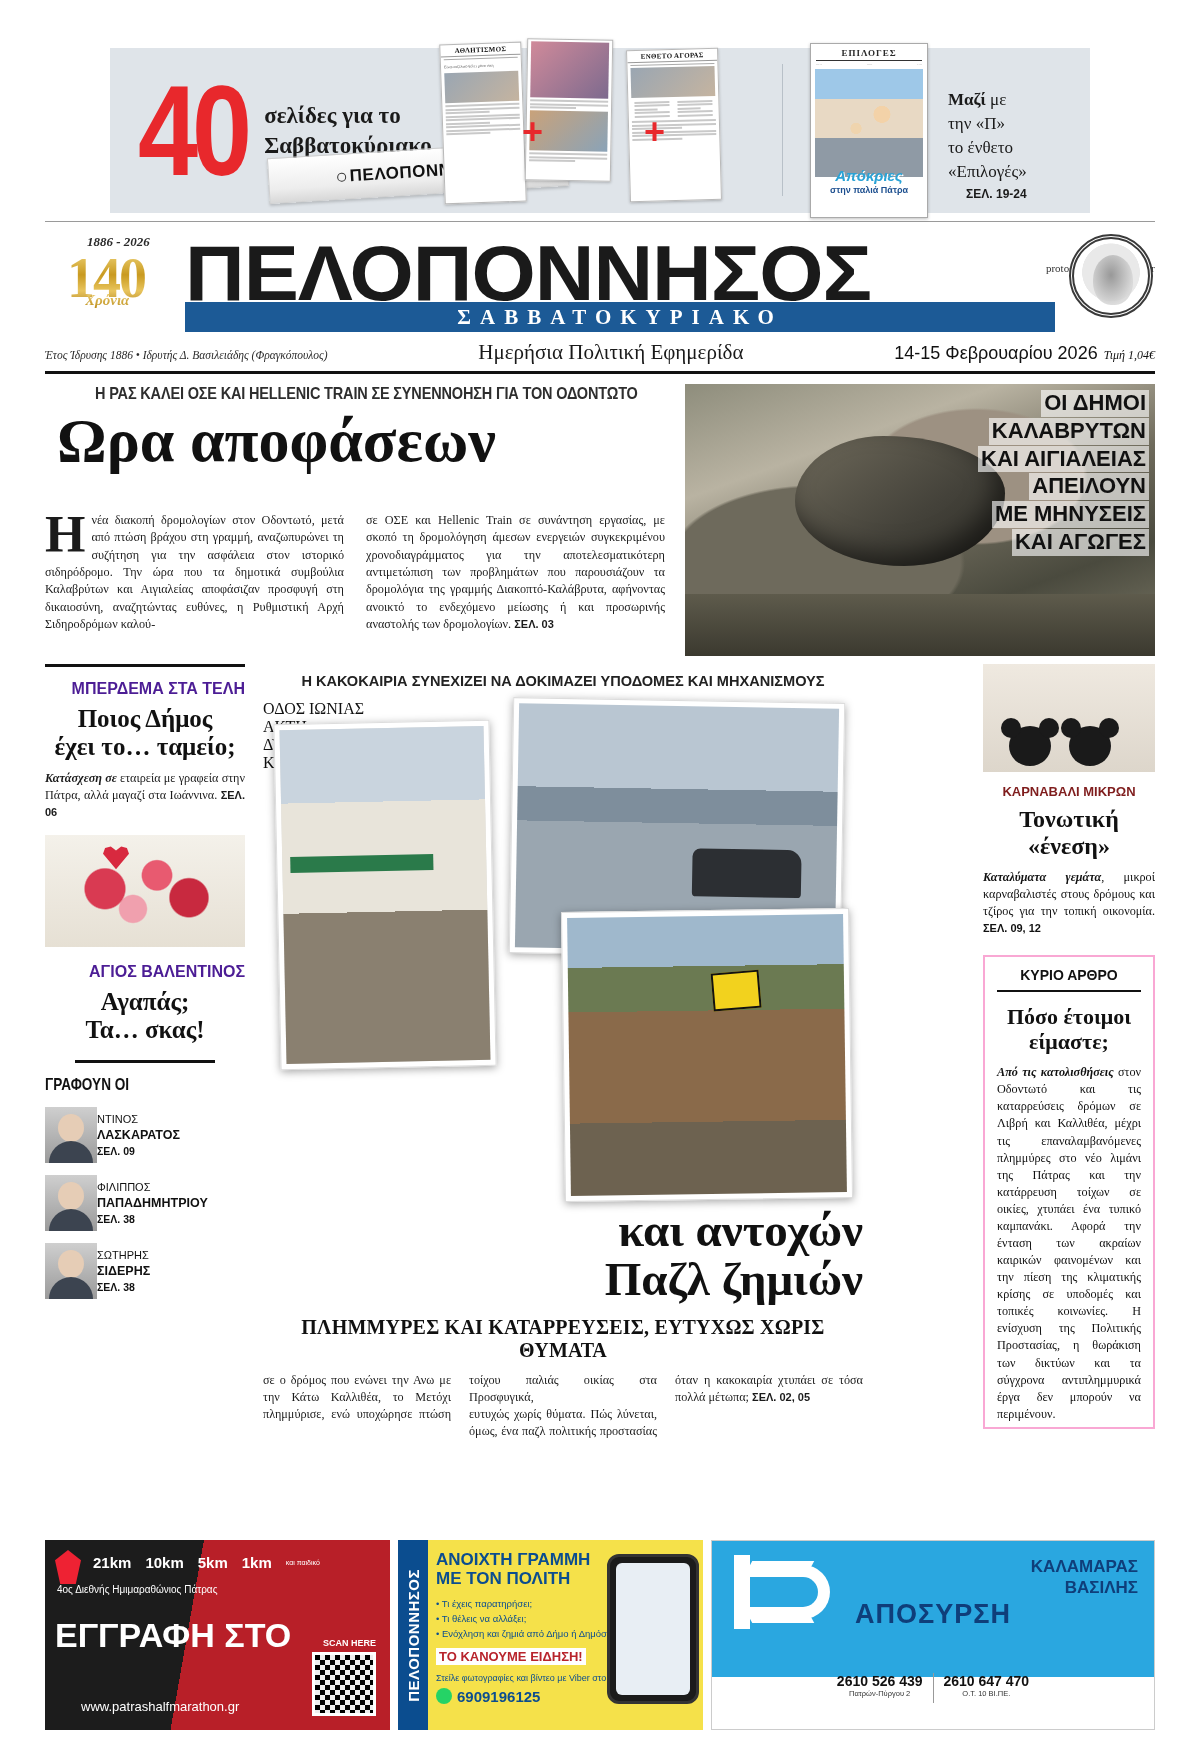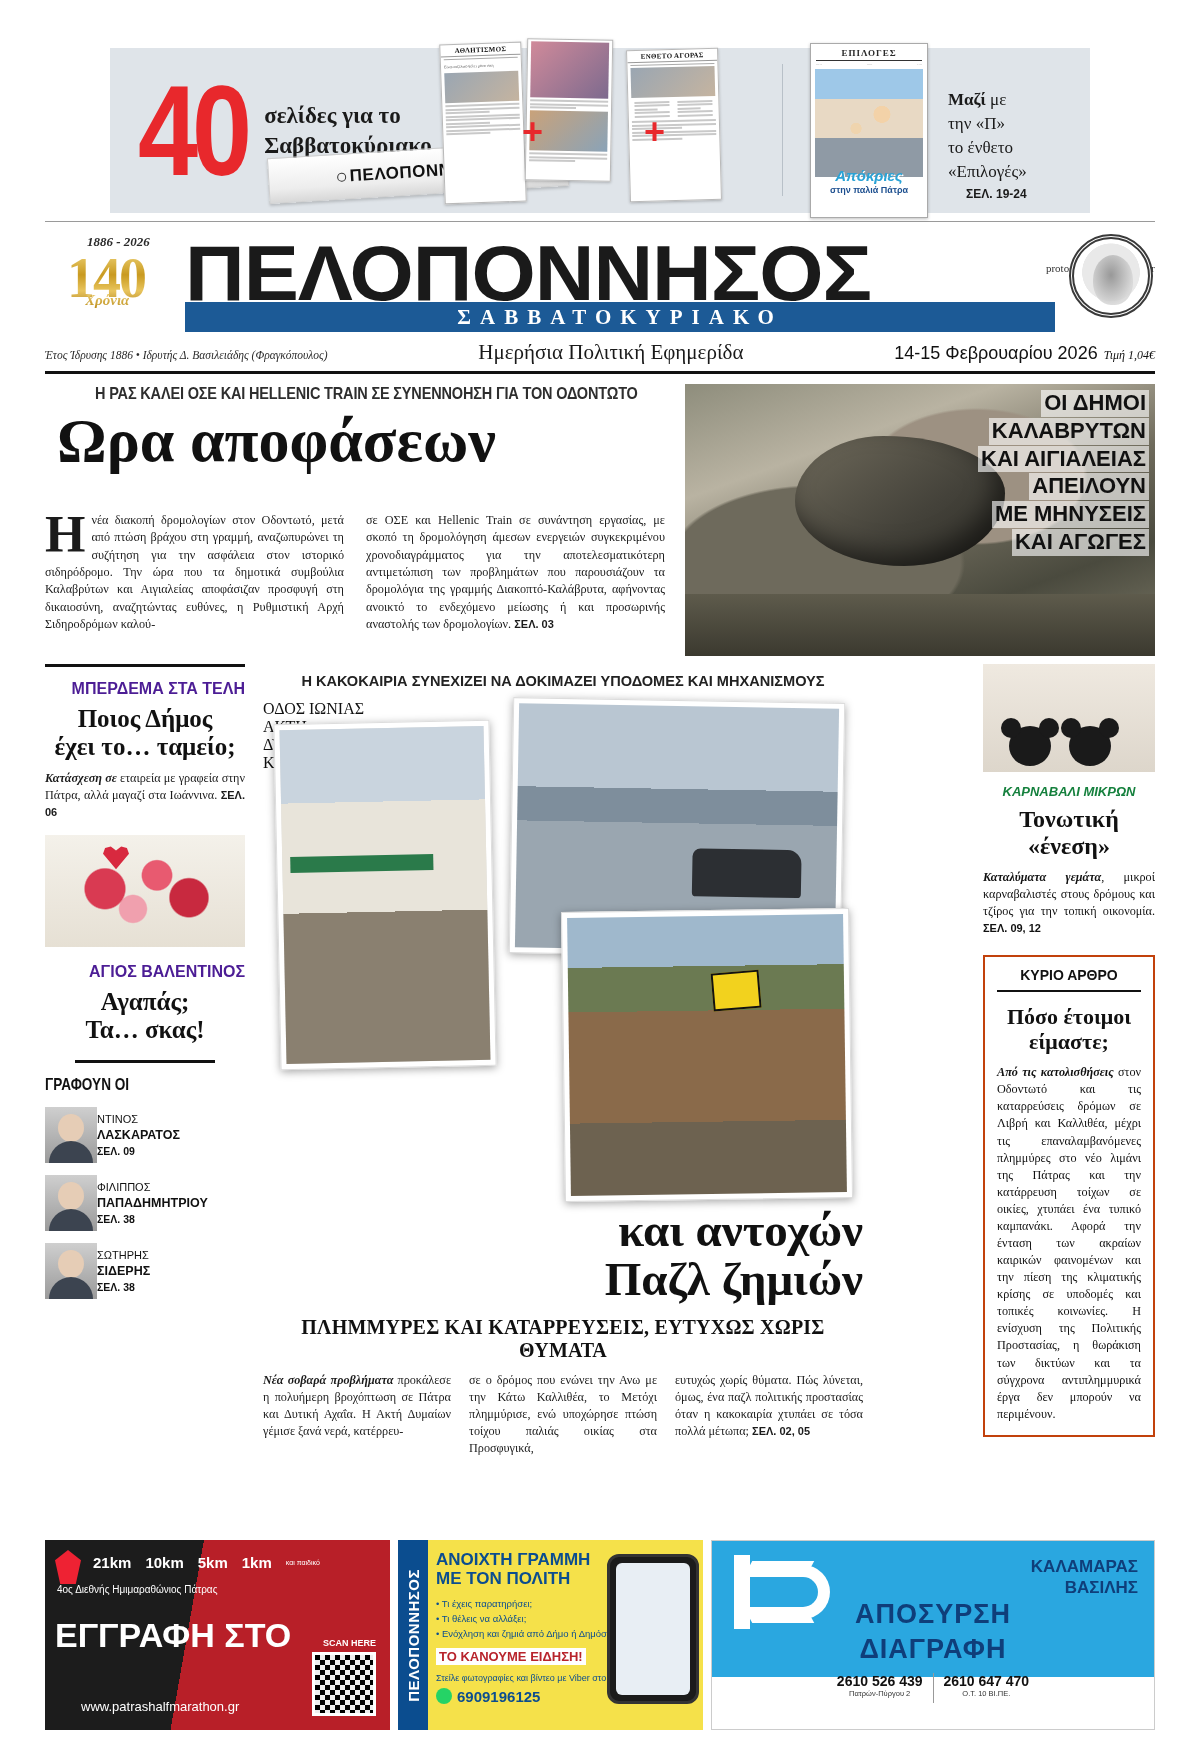--- a/index.html
+++ b/index.html
@@ -378,33 +378,33 @@
     height: 108px; position: relative;
     background: linear-gradient(#efe9e0, #ddd6cb);
   }
   .mickey .mk { position: absolute; bottom: 6px; }
   .mickey .head { width: 42px; height: 40px; border-radius: 50%; }
   .mickey .ear { position: absolute; width: 20px; height: 20px; border-radius: 50%; }
   .mk-a { left: 26px; }
   .mk-b { left: 86px; }
   .r-kicker {
     font-family: "Liberation Sans", sans-serif; font-weight: bold;
-    font-size: 13px; text-align: center; margin-top: 12px; color: #15803d; font-style: italic;
+    font-size: 13px; text-align: center; margin-top: 12px; color: #7f1d1d;
   }
   .r-head {
     font-family: "Liberation Serif", serif; font-weight: bold;
     font-size: 24px; line-height: 1.12; text-align: center; margin-top: 7px;
   }
   .r-body {
     font-family: "Liberation Serif", serif; font-size: 12.2px; line-height: 1.4;
     text-align: justify; margin-top: 9px;
   }
   .r-body b { font-weight: bold; font-style: italic; }
   .editorial {
-    border: 2px solid #c2410c; margin-top: 18px; padding: 10px 12px 12px;
+    border: 2px solid #f9a8d4; margin-top: 18px; padding: 10px 12px 4px;
   }
   .ed-title {
     font-family: "Liberation Sans", sans-serif; font-weight: bold;
     font-size: 14px; text-align: center; color: #111;
     border-bottom: 2px solid #111; padding-bottom: 7px;
   }
   .ed-head {
     font-family: "Liberation Serif", serif; font-weight: bold;
     font-size: 22px; line-height: 1.14; text-align: center; margin-top: 12px;
   }
@@ -742,21 +742,20 @@
         <div class="cap cap3">ΚΑΛΛΙΘΕΑ</div>
       </div>
 
       <div class="center-head">
         <div>και αντοχών</div>
         <div>Παζλ ζημιών</div>
       </div>
       <div class="center-sub">ΠΛΗΜΜΥΡΕΣ ΚΑΙ ΚΑΤΑΡΡΕΥΣΕΙΣ, ΕΥΤΥΧΩΣ ΧΩΡΙΣ ΘΥΜΑΤΑ</div>
 
       <div class="center-body">
-        <p><b>Νέα σοβαρά προβλήματα</b><span> προκάλεσε η πολυήμερη βροχόπτωση σε Πάτρα και Δυτική Αχαΐα. Η Ακτή Δυμαίων γέμισε ξανά νερά, κατέρρευ-</span></p>
         <p><span>σε ο δρόμος που ενώνει την Ανω με την Κάτω Καλλιθέα, το Μετόχι πλημμύρισε, ενώ υποχώρησε πτώση τοίχου παλιάς οικίας στα Προσφυγικά,</span></p>
         <p><span>ευτυχώς χωρίς θύματα. Πώς λύνεται, όμως, ένα παζλ πολιτικής προστασίας όταν η κακοκαιρία χτυπάει σε τόσα πολλά μέτωπα;</span> <span class="pg-ref">ΣΕΛ. 02, 05</span></p>
       </div>
     </div>
 
     <div class="col-right">
       <div class="mickey">
         <div class="mk mk-a">
           <div class="ear" style="left:-8px;top:-8px;background:#1a1a1a;"></div>
           <div class="ear" style="left:30px;top:-8px;background:#1a1a1a;"></div>
@@ -840,21 +839,20 @@
           <div class="arm1"></div>
           <div class="arm2"></div>
           <div class="b"></div>
       </div>
       <div class="name">
         <div>ΚΑΛΑΜΑΡΑΣ</div>
         <div>ΒΑΣΙΛΗΣ</div>
       </div>
       <div class="big">
         <div>ΑΠΟΣΥΡΣΗ</div>
-        <div>ΔΙΑΓΡΑΦΗ</div>
       </div>
       <div class="phones">
         <div class="p">
           <span>2610 526 439</span>
           <small>Πατρών-Πύργου 2</small>
         </div>
         <div class="vdiv"></div>
         <div class="p">
           <span>2610 647 470</span>
           <small>Ο.Τ. 10 ΒΙ.ΠΕ.</small>

